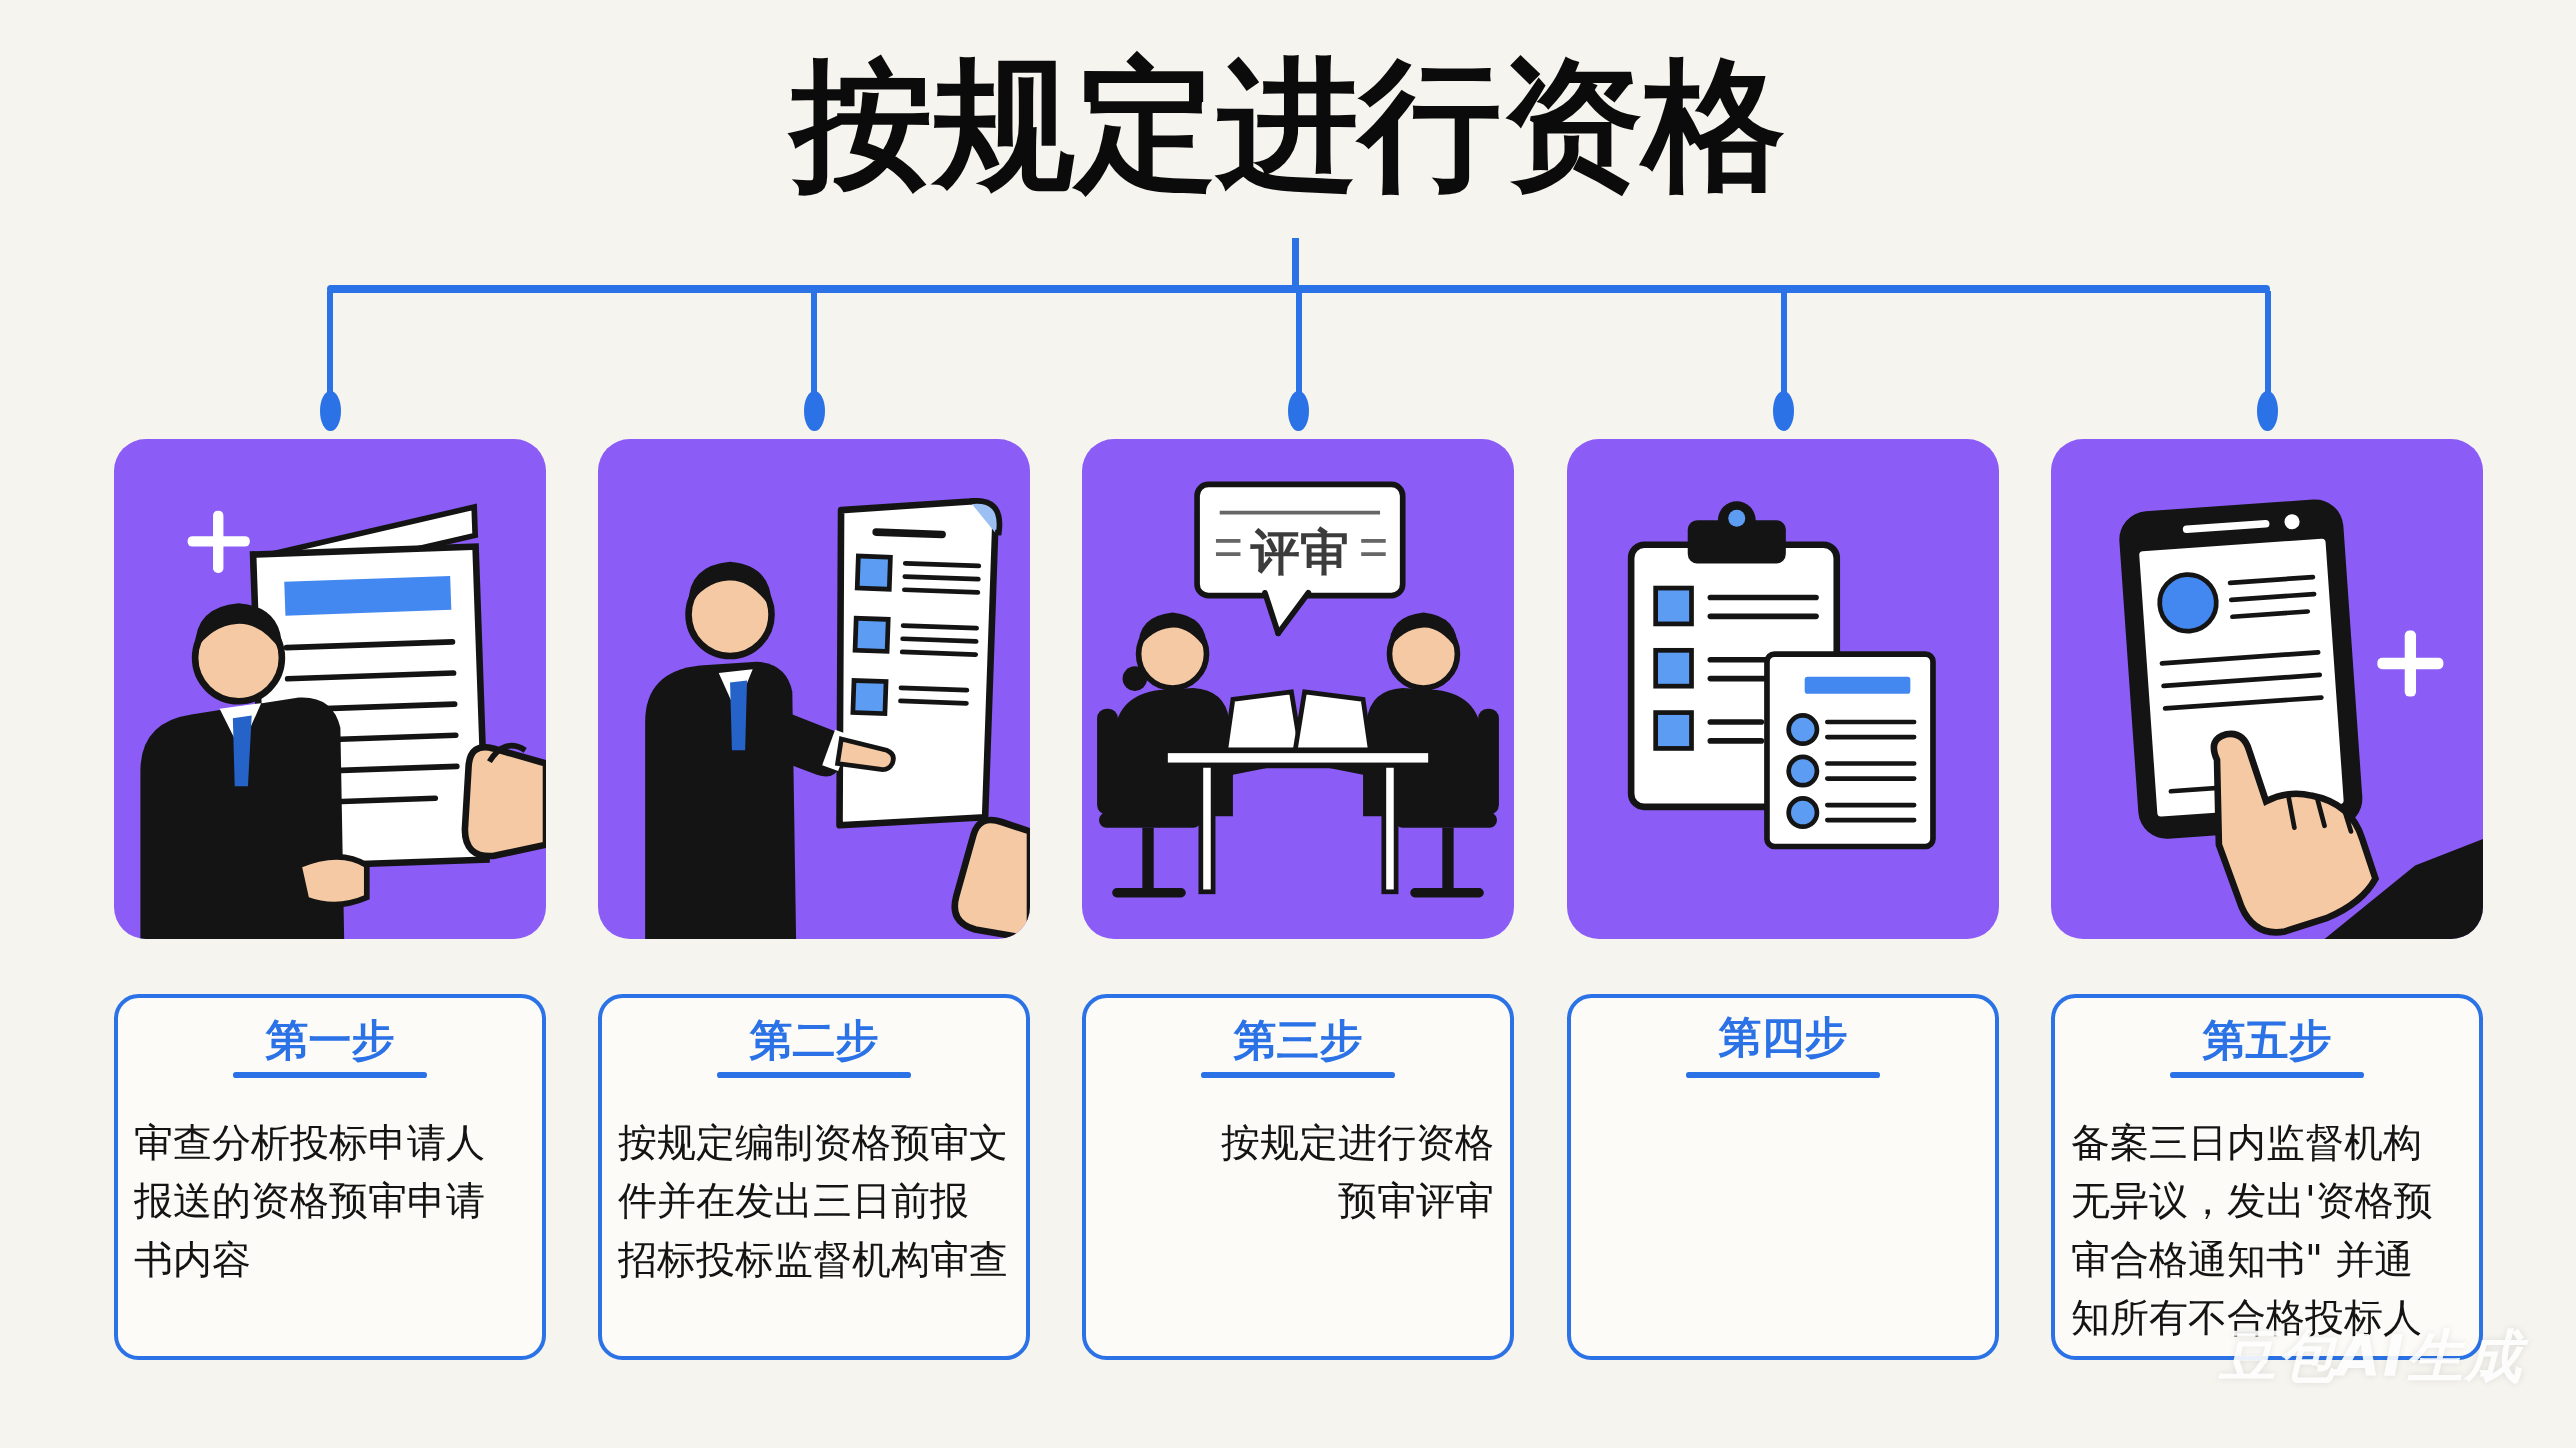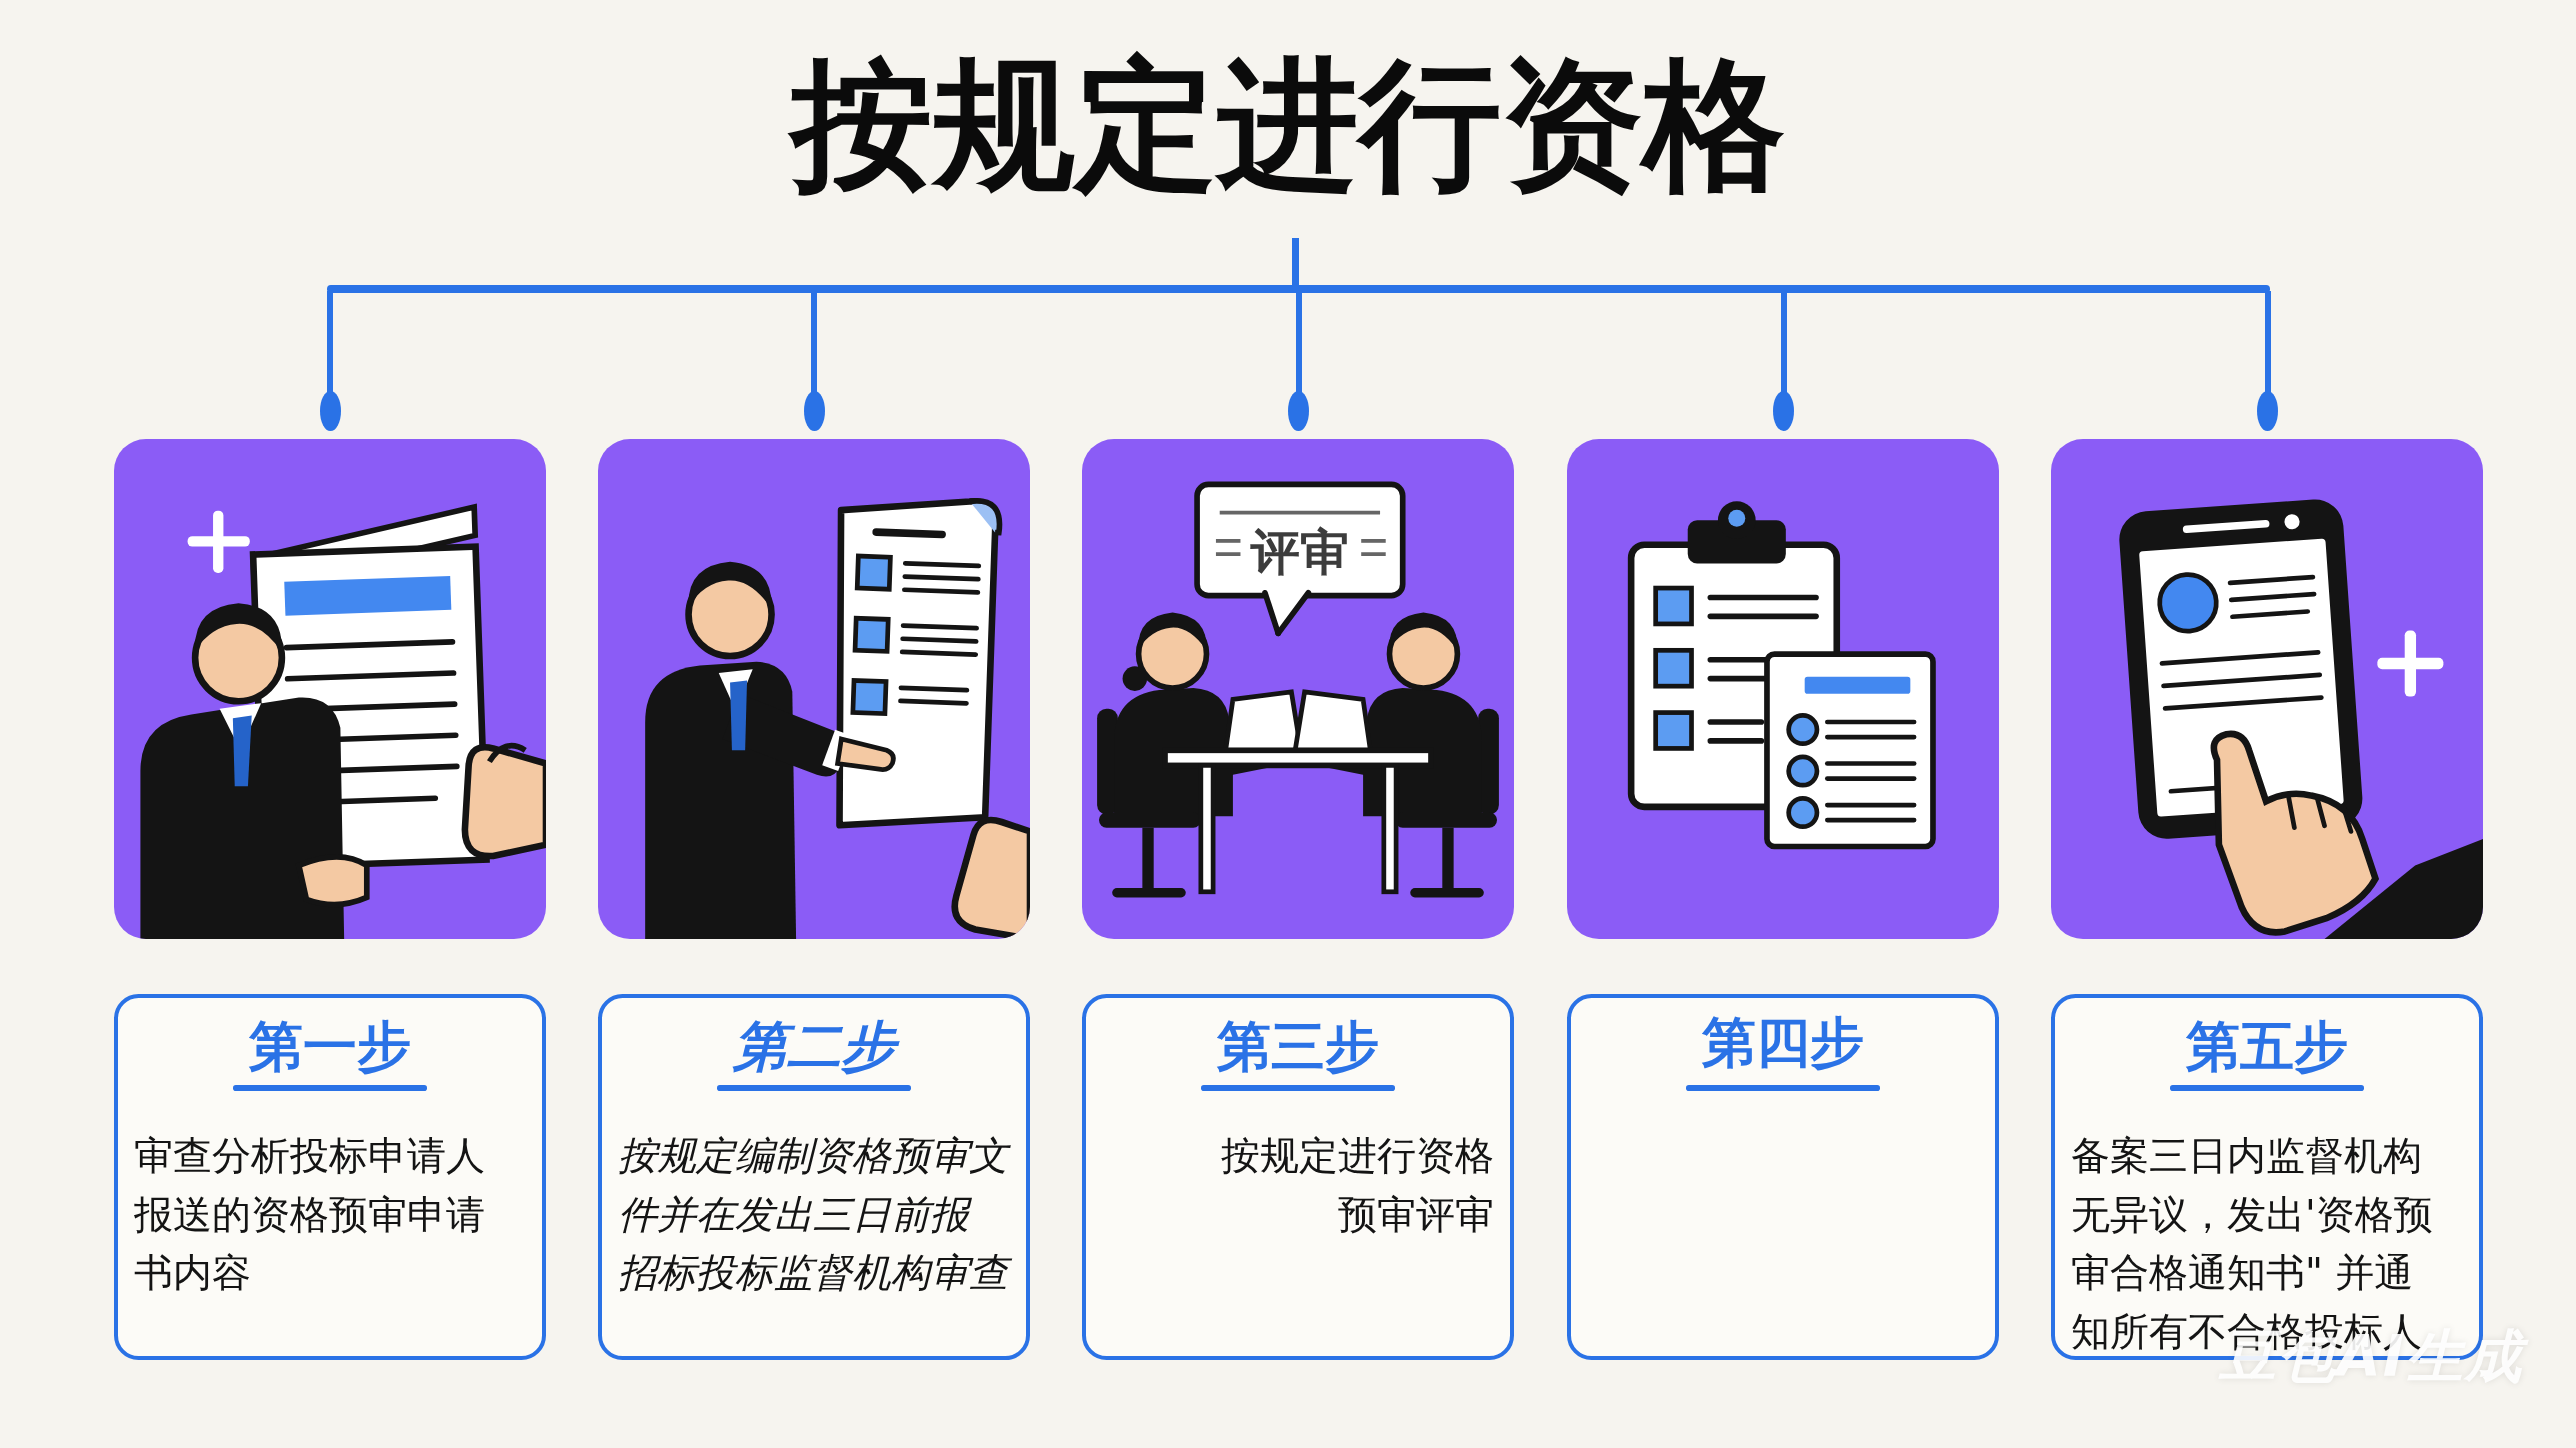--- a/index.html
+++ b/index.html
@@ -26,42 +26,42 @@
     background:#8b5cf6; border-radius:32px; overflow:hidden;
   }
   .illus { position:absolute; left:0; top:0; width:100%; height:100%; display:block; }
   .text-card {
     position:absolute; top:994px; width:432px; height:366px;
     background:#FCFBF7; border:4.7px solid #2A72E6; border-radius:24.5px;
     box-sizing:border-box;
   }
   .step-label {
     margin:17px 0 0; text-align:center;
-    font-size:54px; line-height:1.2; font-weight:800; color:#2A72E6;
+    font-size:43px; line-height:1.2; font-weight:800; color:#2A72E6;
   }
   .step-underline {
     width:194px; height:5.7px; background:#2A72E6; border-radius:2.8px;
     margin:5.7px auto 0;
   }
   .step-desc {
     margin:36px 0 0; padding:0 16px;
     font-size:39px; line-height:1.5; font-weight:500; color:#141414;
     white-space:pre-line;
   }
   .align-left   { text-align:left; }
   .align-center { text-align:right; }
   .watermark {
     position:absolute; left:2219px; top:1319px;
     font-size:57px; font-weight:800; letter-spacing:1.9px;
     color:rgba(255,255,255,0.9);
     text-shadow:0 0 7.5px rgba(0,0,0,0.10);
     font-style:italic;
   }
   
-  .col1 { left:114px; }  .col2 { left:598px;font-style:italic; }  .col3 { left:1082px; }
+  .col1 { left:114px; }  .col2 { left:598px; }  .col3 { left:1082px; }
   .col4 { left:1567px;font-family:Liberation Mono, monospace; } .col5 { left:2051px; }
   .d1 { left:327px; }  .d2 { left:811px; }  .d3 { left:1296px; }
   .d4 { left:1781px; } .d5 { left:2265px; }
   .o1 { left:320px; }  .o2 { left:804px; }  .o3 { left:1288px; }
   .o4 { left:1773px; } .o5 { left:2257px; }
 </style>
 </head>
 <body>
 
 <div class="canvas">

